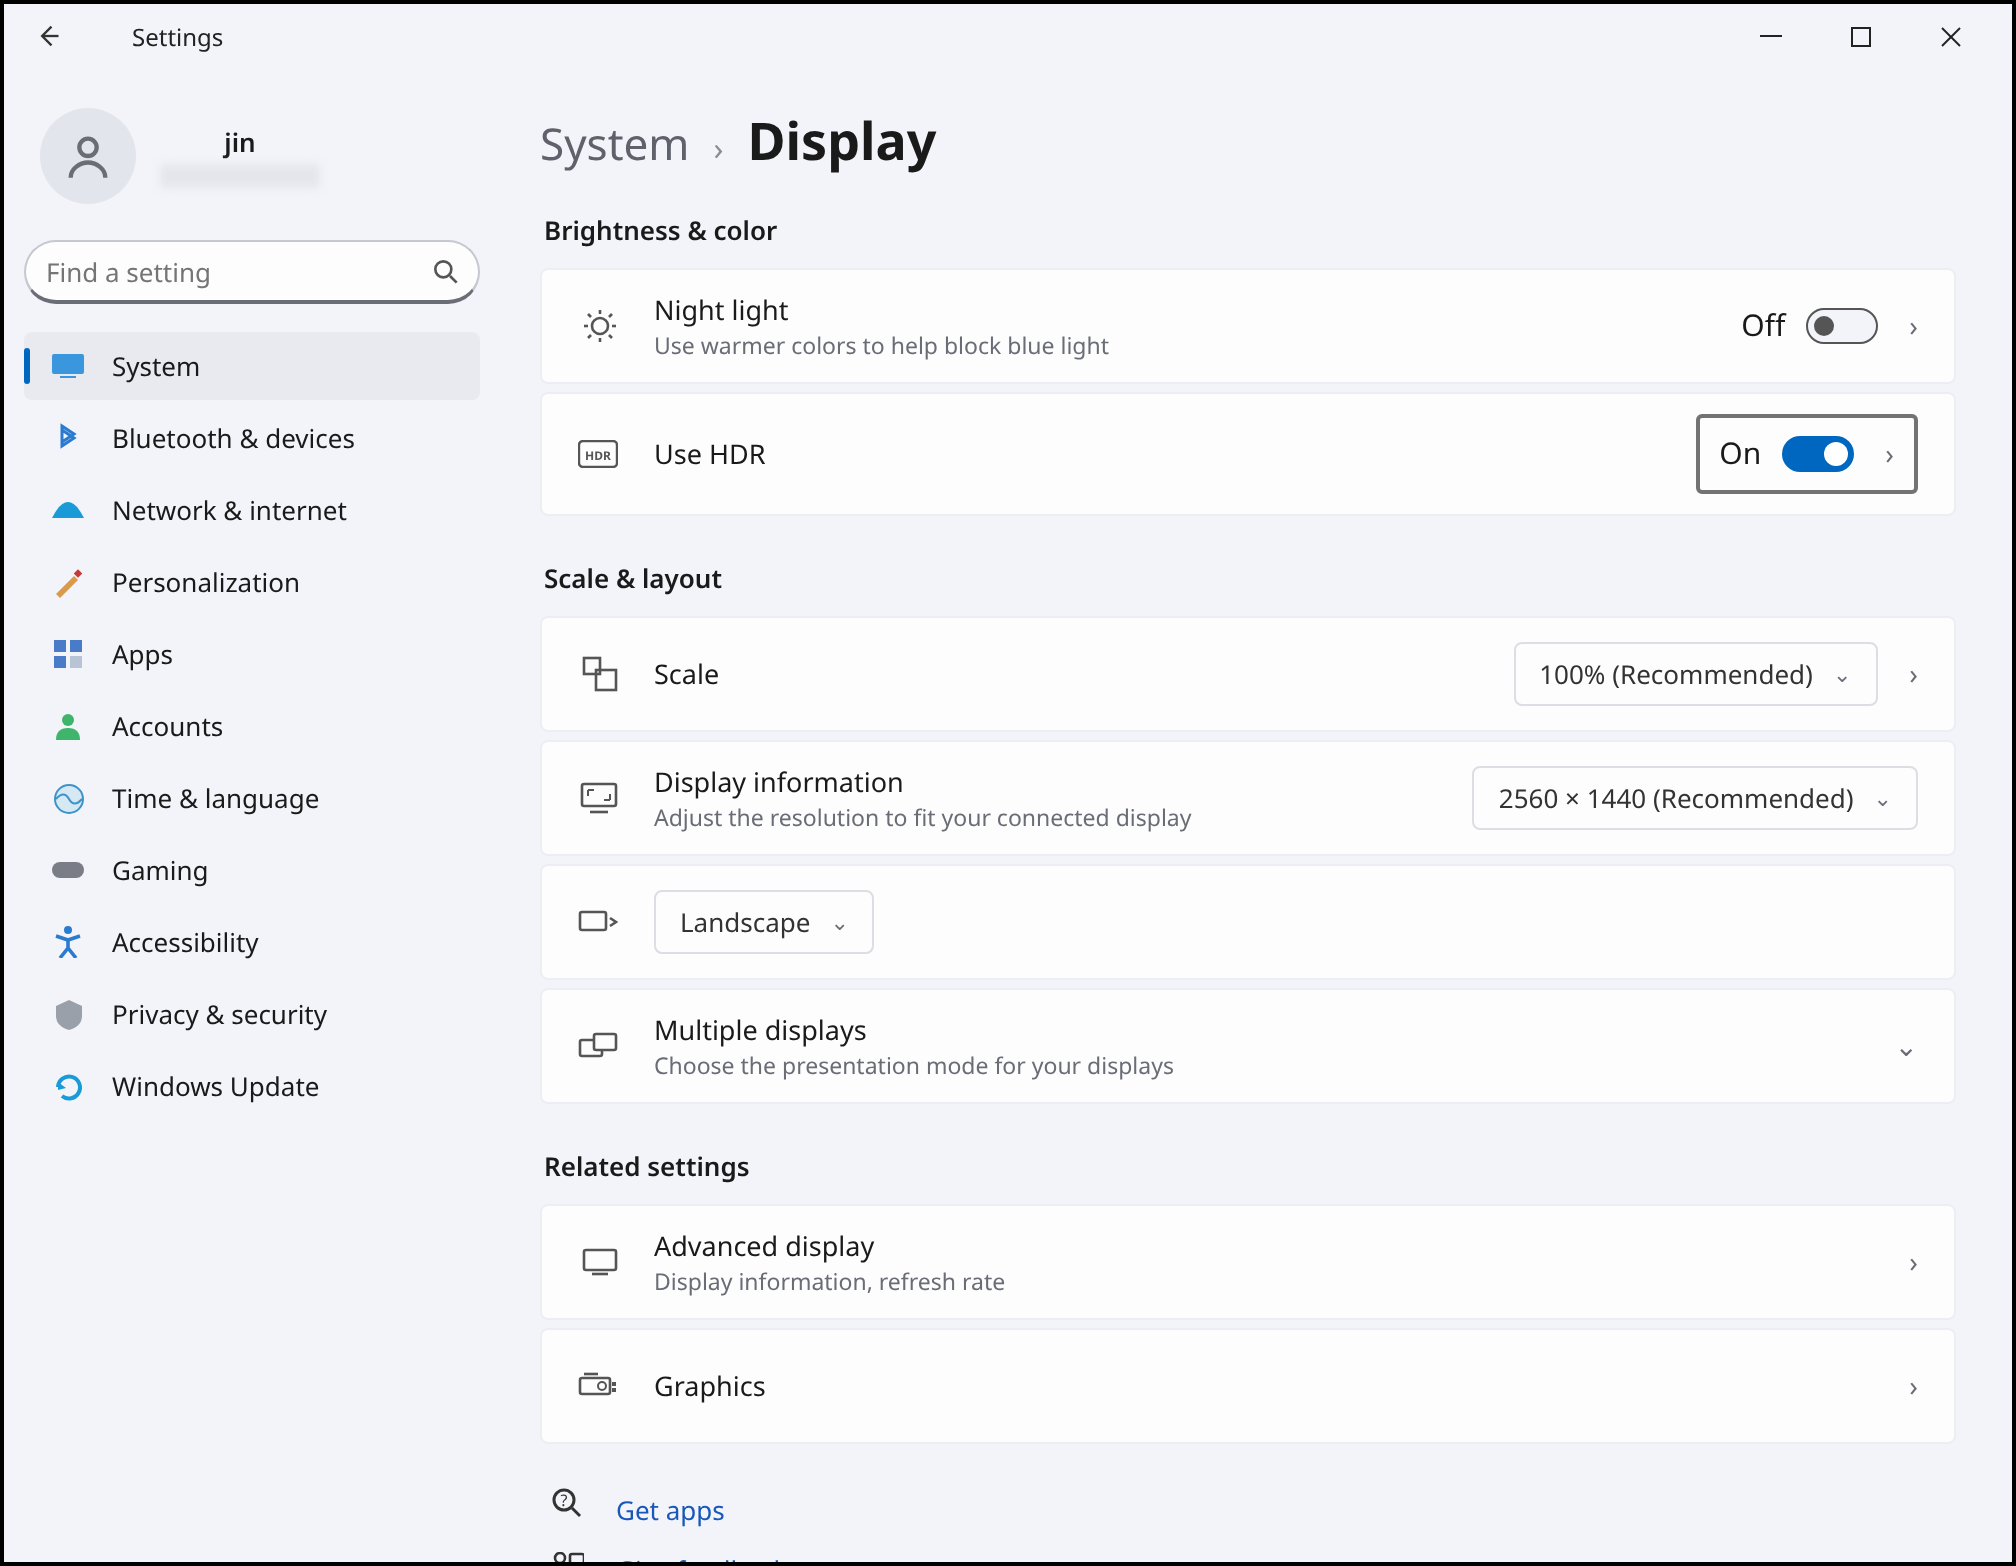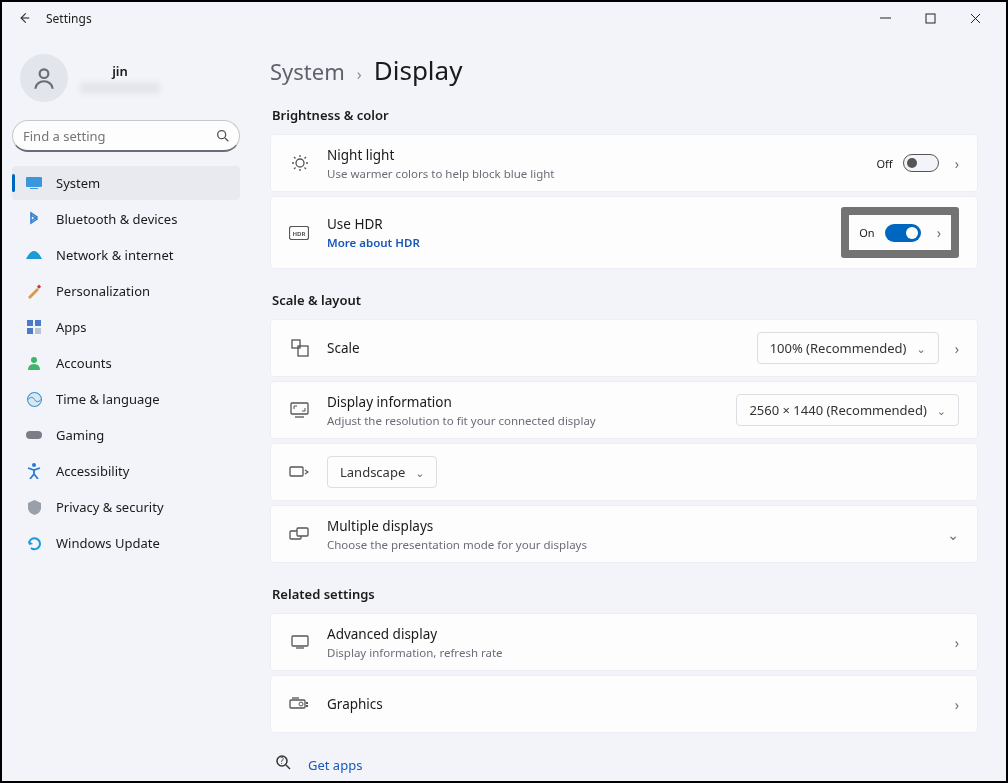--- a/index.html
+++ b/index.html
@@ -1,19 +1,19 @@
 <!DOCTYPE html>
 <html><head>
 <meta charset="utf-8">
 <style>
   * { box-sizing: border-box; margin: 0; padding: 0; font-family: "Segoe UI", system-ui, sans-serif; }
   body { width: 1008px; height: 783px; background: #f3f4f9; color: #1a1a1a; border: 2px solid #000; overflow: hidden; }
   .titlebar { display: flex; align-items: center; height: 32px; padding: 0 8px; }
   .titlebar .back { width: 28px; height: 28px; display: flex; align-items: center; justify-content: center; font-size: 16px; color: #333; cursor: pointer; }
-  .titlebar .title { font-size: 12px; margin-left: 8px; color: #222; }
+  .titlebar .title { font-size: 12px; margin-left: 28px; color: #222; }
   .titlebar .spacer { flex: 1; }
   .winbtn { width: 45px; height: 28px; display: flex; align-items: center; justify-content: center; color: #222; font-size: 13px; cursor: pointer; }
   .content { display: flex; height: calc(100% - 32px); }
   .sidebar { width: 250px; padding: 10px 12px 10px 10px; }
   .user-row { display: flex; align-items: center; gap: 12px; padding: 10px 8px 18px 8px; }
   .avatar { width: 48px; height: 48px; border-radius: 50%; background: #e3e5ec; display: flex; align-items: center; justify-content: center; }
   .avatar svg { width: 26px; height: 26px; fill: none; stroke: #6b6d76; stroke-width: 2; }
   .user-name { font-size: 13px; font-weight: 600; text-align: center; }
   .user-email { width: 80px; height: 12px; background: #e5e6eb; filter: blur(2px); border-radius: 2px; margin-top: 2px; }
   .search { display: flex; align-items: center; border: 1px solid #c6c8cf; border-bottom: 2px solid #6b6d76; background: #fdfdfe; height: 32px; padding: 0 8px 0 10px; border-radius: 16px; margin-bottom: 14px; }
@@ -21,38 +21,38 @@
   .search .icn { width: 16px; height: 16px; color: #555; }
   .nav { display: flex; flex-direction: column; gap: 2px; }
   .nav-item { display: flex; align-items: center; gap: 14px; height: 34px; padding: 0 10px 0 14px; border-radius: 4px; font-size: 13px; cursor: pointer; position: relative; }
   .nav-item.selected { background: #e8eaef; }
   .nav-item.selected::before { content: ""; position: absolute; left: 0; top: 8px; bottom: 8px; width: 3px; background: #0067c0; border-radius: 2px; }
   .nav-icon { width: 16px; height: 16px; display: flex; align-items: center; justify-content: center; font-size: 14px; }
   .main { flex: 1; padding: 18px 28px 28px 18px; overflow-y: auto; }
   .breadcrumb { display: flex; align-items: baseline; gap: 12px; margin-bottom: 18px; }
   .breadcrumb .crumb { font-size: 22px; color: #5f626b; cursor: pointer; }
   .breadcrumb .chev { color: #8a8d96; font-size: 16px; }
-  .breadcrumb .page-title { font-size: 26px; font-weight: 400; }
+  .breadcrumb .page-title { font-size: 26px; font-weight: 700; }
   .section-label { font-size: 13px; font-weight: 600; margin: 2px 0 10px 2px; }
   .card-group { display: flex; flex-direction: column; gap: 4px; margin-bottom: 22px; }
   .card { display: flex; align-items: center; background: #fdfdfe; border: 1px solid #eceef3; border-radius: 4px; min-height: 58px; padding: 10px 18px; }
   .card-icon { width: 20px; height: 20px; display: flex; align-items: center; justify-content: flex-end; margin-right: 18px; color: #555; font-size: 16px; }
   .card-body { flex: 1; }
   .card-title { font-size: 13.5px; color: #1a1a1a; }
   .card-sub { font-size: 11.5px; color: #6b6d76; margin-top: 2px; }
   .card-link { font-size: 11.5px; color: #1957b8; cursor: pointer; margin-top: 2px; font-weight: 600; }
   .card-chev { color: #6b6d76; font-size: 14px; margin-left: 16px; cursor: pointer; }
   .toggle { display: flex; align-items: center; gap: 10px; }
-  .toggle-label { font-size: 11px; }
+  .toggle-label { font-size: 15px; }
   .switch { width: 36px; height: 18px; border-radius: 10px; position: relative; cursor: pointer; }
   .switch.off { border: 1px solid #555; background: #f3f4f9; }
   .switch.off::after { content: ""; position: absolute; width: 10px; height: 10px; background: #555; border-radius: 50%; top: 3px; left: 3px; }
   .switch.on { background: #0067c0; }
   .switch.on::after { content: ""; position: absolute; width: 12px; height: 12px; background: #fff; border-radius: 50%; top: 3px; right: 3px; }
-  .highlight-box { border: 8px solid #737373; border-radius: 3px; padding: 8px 10px; margin-left: 8px; display: flex; align-items: center; }
+  .highlight-box { border: 2px solid #737373; border-radius: 3px; padding: 8px 10px; margin-left: 8px; display: flex; align-items: center; }
   .select { display: flex; align-items: center; justify-content: space-between; background: #fdfdfe; border: 1px solid #dcdee3; border-radius: 4px; height: 32px; padding: 0 12px; font-size: 13px; color: #333; min-width: 150px; cursor: pointer; }
   .select .chev-down { font-size: 11px; color: #6b6d76; margin-left: 10px; }
   .footer-links { margin-top: 14px; padding-left: 6px; display: flex; flex-direction: column; gap: 10px; }
   .footer-link { display: flex; align-items: center; gap: 14px; font-size: 13px; color: #1957b8; cursor: pointer; }
   .footer-link .icn { color: #333; font-size: 15px; width: 18px; }
 </style>
 </head>
 <body>
 
 <div class="titlebar">
@@ -245,21 +245,20 @@
 
       <div class="card">
         <div class="card-icon">
           <svg width="20" height="14">
               <rect x="0.5" y="0.5" width="19" height="13" rx="2" fill="none" stroke="#555" stroke-width="1.2"></rect>
               <text x="10" y="10" text-anchor="middle" font-size="6" fill="#555" font-weight="bold">HDR</text>
             </svg>
         </div>
         <div class="card-body">
           <div class="card-title">Use HDR</div>
-          <div class="card-link">More about HDR</div>
         </div>
         <div class="highlight-box">
           <div class="toggle">
             <span class="toggle-label">On</span>
             <div class="switch on"></div>
           </div>
           <div class="card-chev">›</div>
         </div>
       </div>
     </div>

